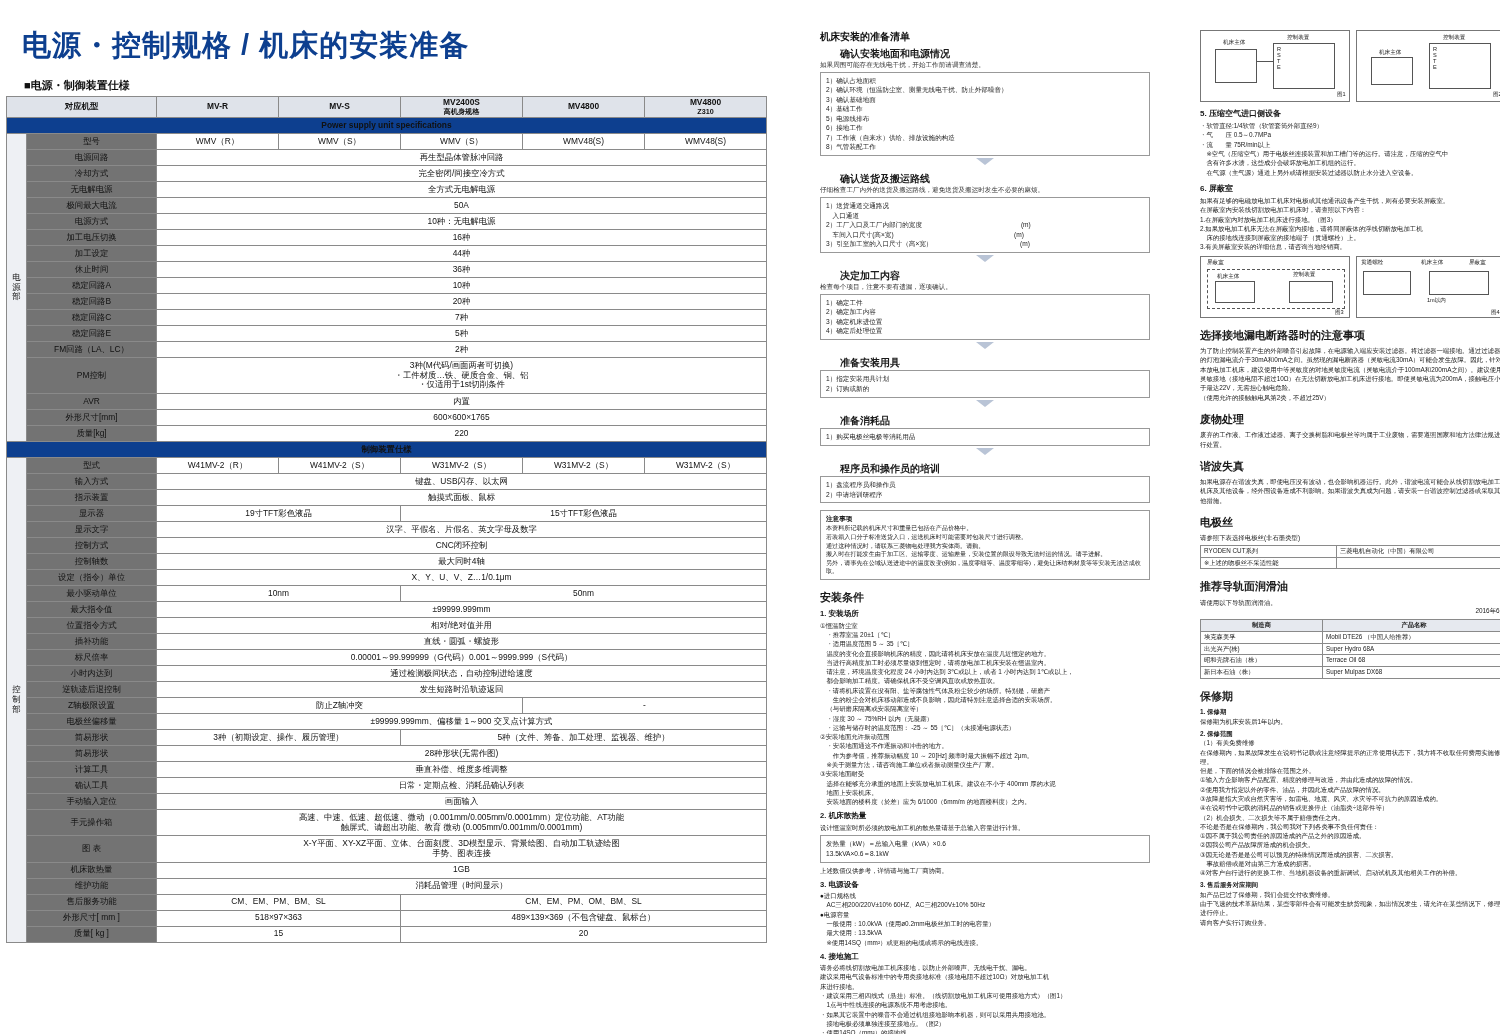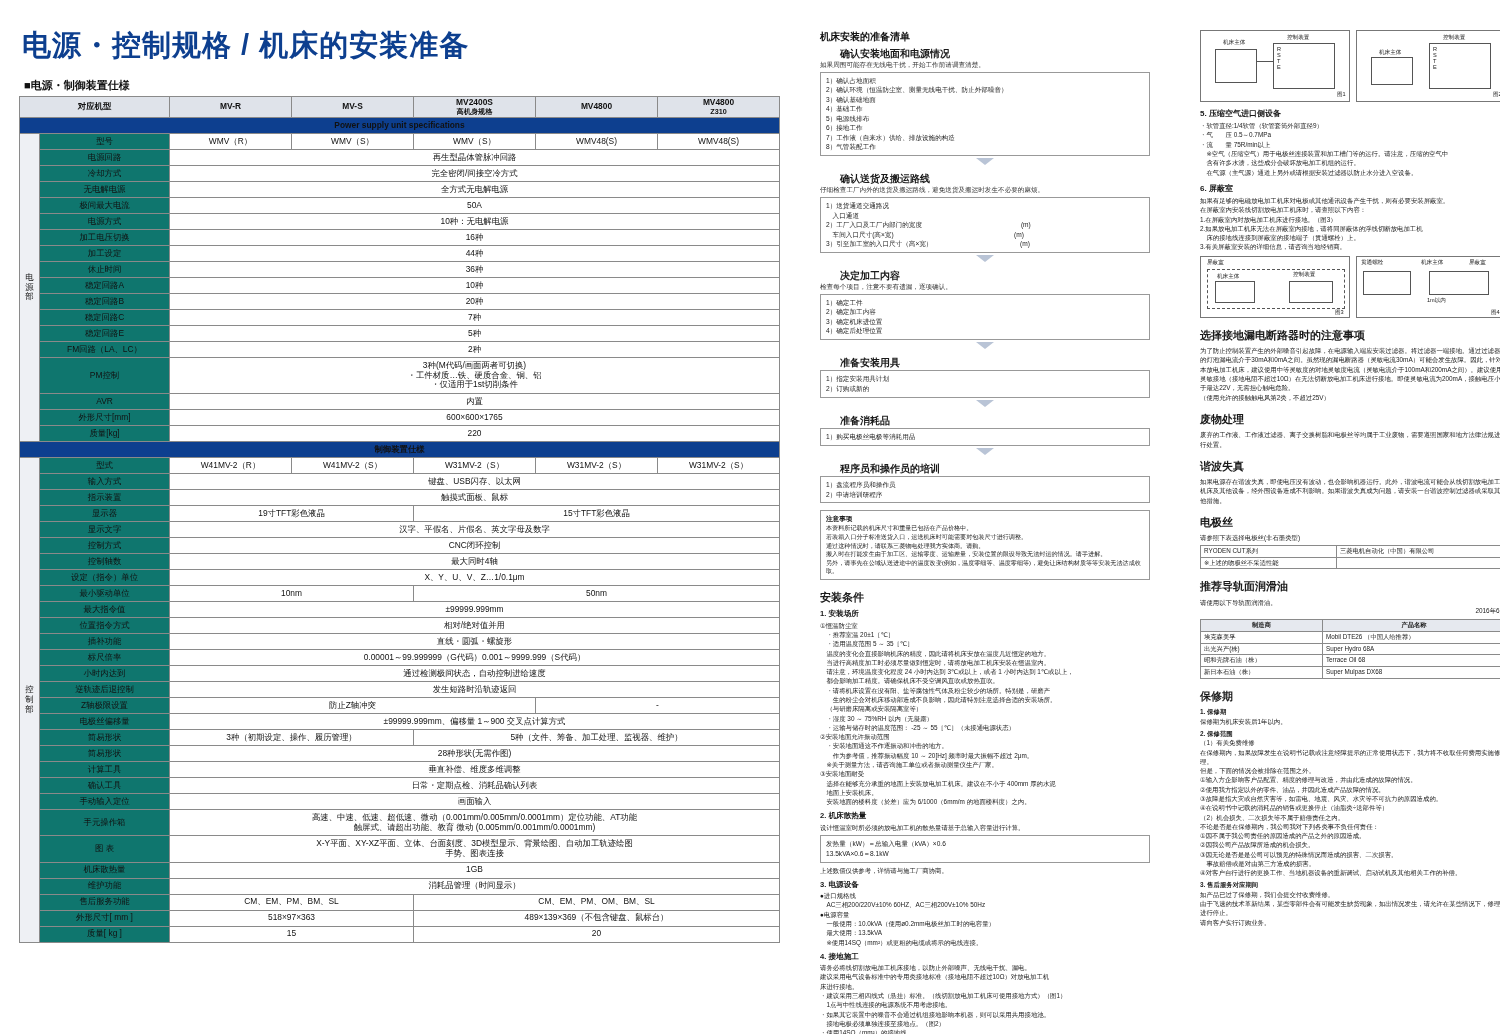--- a/index.html
+++ b/index.html
@@ -18,36 +18,36 @@
     position: absolute; left: 22px; top: 26px;
     font-size: 29px; font-weight: bold; color: #0d3f8f;
     letter-spacing: 1px;
   }
   .subtitle {
     position: absolute; left: 24px; top: 78px;
     font-size: 11px; font-weight: bold; color: #111;
   }
 
   
-  .left-col { position: absolute; left: 19px; top: 96px; width: 760px; }
+  .left-col { position: absolute; left: 6px; top: 96px; width: 760px; }
 
   table.spec { border-collapse: collapse; width: 760px; table-layout: fixed; }
   table.spec td, table.spec th {
     border: 1px solid #8a8a8a;
     font-size: 8.4px;
     padding: 1px 3px;
     text-align: center;
     vertical-align: middle;
     height: 16px;
     line-height: 1.15;
     color: #111;
   }
   .hdr-model { background: #dfe3ea; font-weight: bold; font-size: 9.5px; }
   .hdr-blue { background: #0d3f8f; color: #fff; font-weight: bold; text-align: left; padding-left: 6px; font-size: 9px; }
-  .rowlabel { background: #0f766e; text-align: center; font-size: 8.6px; }
+  .rowlabel { background: #737373; text-align: center; font-size: 8.6px; }
   .sidecell { background: #eef0f4; font-size: 9.5px; width: 20px; }
   .small { font-size: 7.2px; }
   .multi { line-height: 1.35; }
 
   
   .mid-col { position: absolute; left: 820px; top: 30px; width: 330px; font-size: 7px; line-height: 1.35; }
   .mid-col h3 { font-size: 10px; margin: 0 0 3px 0; color: #111; font-weight: bold; }
   .chk-block { margin-bottom: 7px; }
   .chk-title { font-size: 10px; font-weight: bold; margin-bottom: 1px; margin-left: 20px; }
   .chk-sub { font-size: 6.6px; color: #333; margin-bottom: 2px; line-height: 1.3; }

